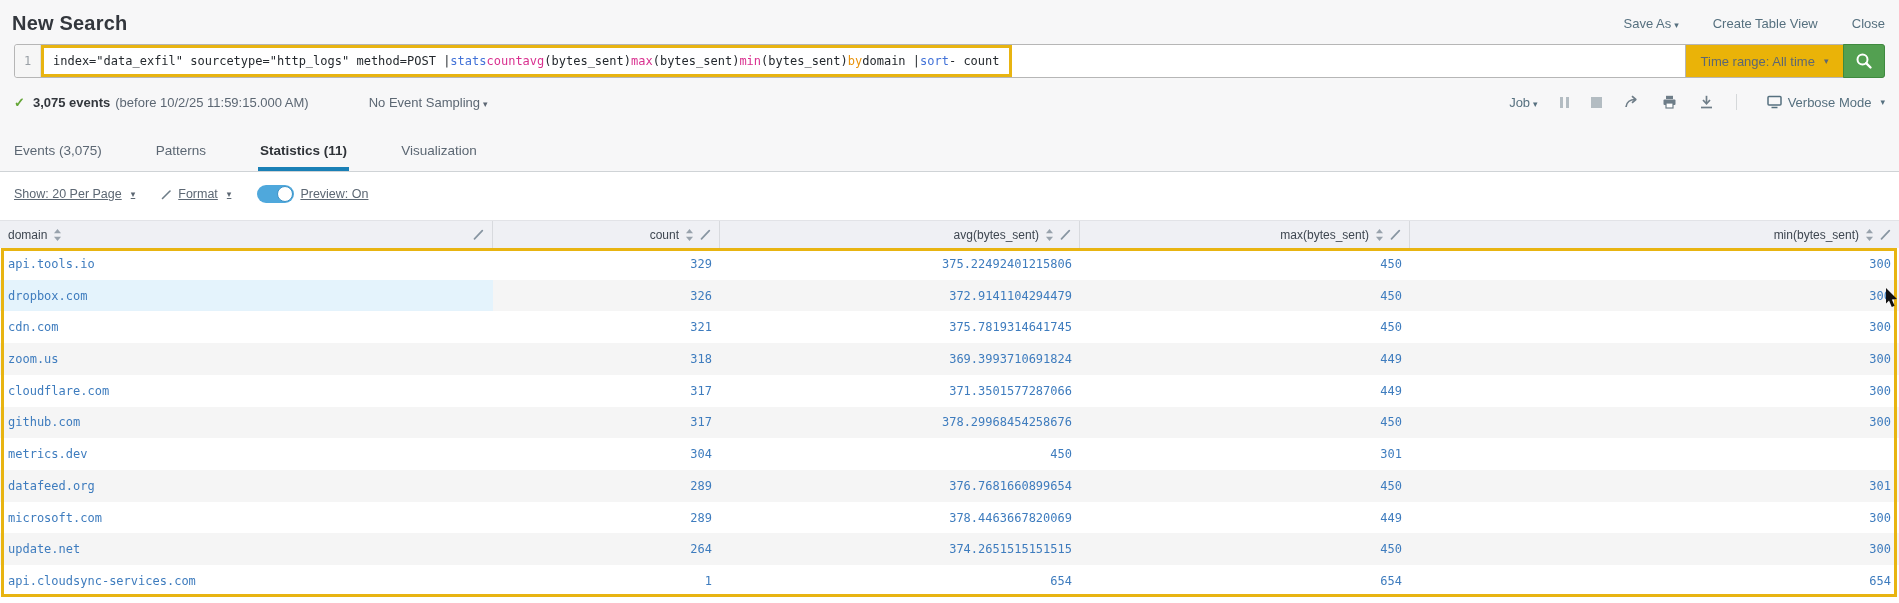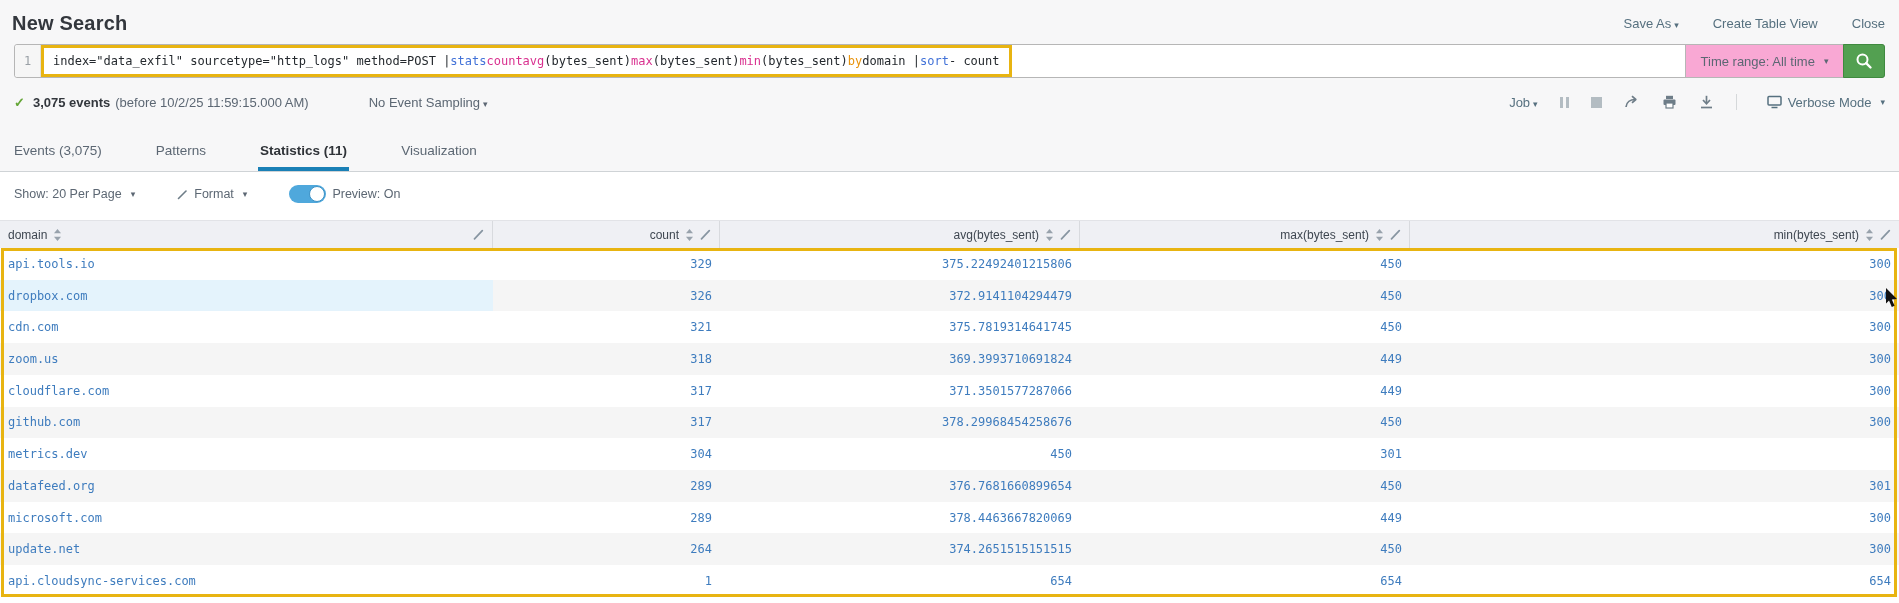--- a/index.html
+++ b/index.html
@@ -18,21 +18,21 @@
 
   
   .search-row { position:absolute; top:44px; left:14px; width:1871px; height:34px; display:flex; background:#fff; border:1px solid #b6b6b6; border-radius:3px; }
   .gutter { width:26px; background:#f6f6f6; border-right:1px solid #e0e0e0; color:#9aa0a6; font-family:"DejaVu Sans Mono", monospace; font-size:12px; display:flex; align-items:center; justify-content:center; border-radius:3px 0 0 3px; }
   .editor { flex:1; min-width:0; display:flex; align-items:stretch; overflow:hidden; background:#fff; }
   .query-annotation { display:inline-flex; align-items:center; border:3px solid #e8b411; padding:0 9px; white-space:nowrap; font-family:"DejaVu Sans Mono", monospace; font-size:12px; color:#24292e; }
   .tok-command { color:#4272d8; }
   .tok-function { color:#d9308f; }
   .tok-keyword { color:#e8930c; }
   .tok-plain { color:#24292e; }
-  .time-range { width:158px; border-left:1px solid #b6b6b6; display:flex; align-items:center; justify-content:center; gap:6px; font-size:13px; color:#5c6773; background:#f9a8d4; cursor:pointer; }
+  .time-range { width:158px; border-left:1px solid #b6b6b6; display:flex; align-items:center; justify-content:center; gap:6px; font-size:13px; color:#5c6773; background:#eab308; cursor:pointer; }
   .search-btn { width:42px; background:#53a051; border:1px solid #3f8a3f; border-radius:0 3px 3px 0; display:flex; align-items:center; justify-content:center; cursor:pointer; margin:-1px -1px -1px 0; }
 
   
   .job-row { position:absolute; top:88px; left:14px; width:1871px; height:28px; display:flex; align-items:center; justify-content:space-between; }
   .job-left { display:flex; align-items:center; font-size:13px; color:#5c6773; }
   .check { color:#65a637; font-weight:700; margin-right:8px; font-size:13px; }
   .evt-count { font-weight:700; color:#33373d; margin-right:5px; }
   .evt-detail { color:#5c6773; }
   .sampling { margin-left:60px; cursor:pointer; color:#5c6773; }
   .job-right { display:flex; align-items:center; gap:22px; }
@@ -43,21 +43,21 @@
   .stop-sq { width:11px; height:11px; background:#b3bcc2; }
   .vsep { width:1px; height:16px; background:#d5d8da; }
   .verbose { display:flex; align-items:center; gap:6px; font-size:13px; color:#56707f; cursor:pointer;padding-left:8px; }
 
   
   .tabs-row { position:absolute; top:128px; left:0; width:1899px; height:44px; display:flex; align-items:flex-end; gap:50px; padding-left:12px; border-bottom:1px solid #cfd3d6; }
   .tab { font-size:13.5px; color:#5c6773; padding:0 2px 13px 2px; cursor:pointer; white-space:nowrap; }
   .tab.active { color:#2f3338; font-weight:700; padding-bottom:9px; border-bottom:4px solid #1a80b6; }
 
   
-  .controls-row { position:absolute; top:181px; left:14px; height:26px; display:flex; align-items:center; gap:42px; font-size:12.5px; color:#5c6773; }
+  .controls-row { position:absolute; top:181px; left:14px; height:26px; display:flex; align-items:center; gap:26px; font-size:12.5px; color:#5c6773;text-decoration:underline; }
   .ctrl { display:flex; align-items:center; gap:6px; cursor:pointer; white-space:nowrap; }
   .toggle { width:37px; height:18px; border-radius:9px; background:#4fa8dc; position:relative; cursor:pointer; }
   .toggle .knob { position:absolute; right:1px; top:1px; width:16px; height:16px; border-radius:50%; background:#fff; border:1px solid #3d92c6; }
 
   
   .stats-table { position:absolute; top:220px; left:0; width:1899px; }
   .thead { display:grid; grid-template-columns:493px 227px 360px 330px 489px; height:28px; background:#eff0f4; border-top:1px solid #e2e3e7; }
   .th { display:flex; align-items:center; gap:7px; padding:0 8px; font-size:12px; color:#3e4650; border-right:1px solid #d8dade; cursor:pointer; overflow:hidden; }
   .th:last-child { border-right:none; }
   .th-right { justify-content:flex-end; }

